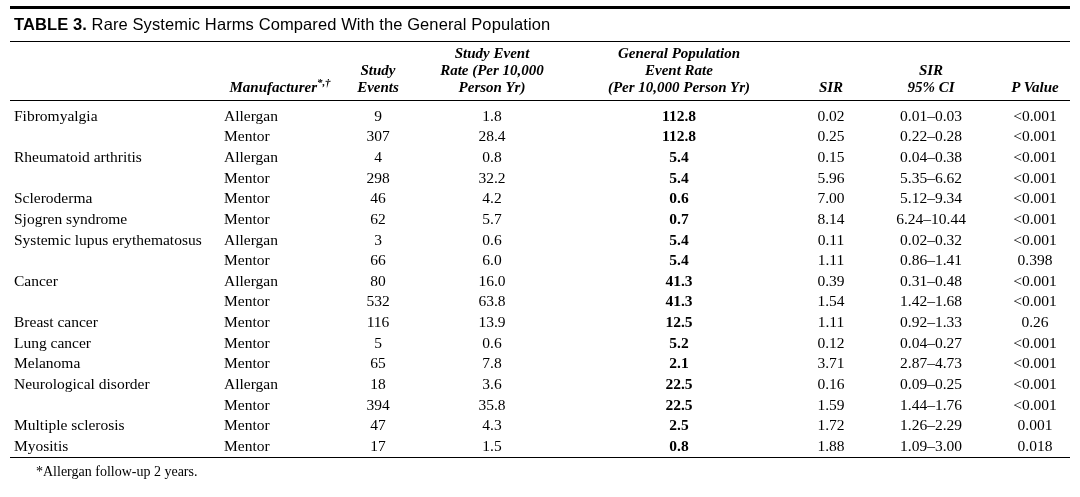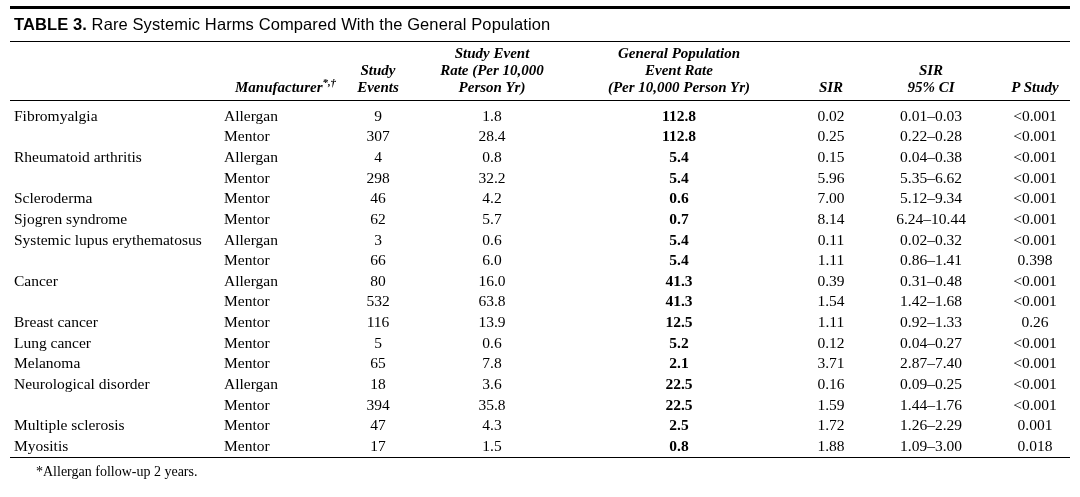--- a/index.html
+++ b/index.html
@@ -68,21 +68,21 @@
   .col-cond { width: 212px; text-align: left; padding-left: 4px !important; }
   .col-manu { width: 116px; text-align: left; }
   .col-se   { width: 80px;  text-align: center; }
   .col-ser  { width: 148px; text-align: center; }
   .col-gp   { width: 226px; text-align: center; font-weight: bold; }
   .col-sir  { width: 78px;  text-align: center; }
   .col-ci   { width: 122px; text-align: center; }
   .col-p    { width: 86px;  text-align: center; }
 
   th.col-cond, th.col-manu { vertical-align: bottom; }
-  th.col-manu { text-align: right; padding-bottom: 5px; }
+  th.col-manu { text-align: center; padding-bottom: 5px; }
   sup { font-size: 0.72em; vertical-align: super; line-height: 0; }
   .hdr-row th { padding-bottom: 6px; }
   .footnotes {
     font-size: 14px;
     padding: 5px 4px 2px 26px;
     line-height: 1.25;
   }
   .footnotes div { white-space: nowrap; }
   .spacer-top { height: 4px; }
 </style>
@@ -132,21 +132,21 @@
           <span>(Per 10,000 Person Yr)</span>
         </th>
         <th class="col-sir">
           <span>SIR</span>
         </th>
         <th class="col-ci">
           <span>SIR</span><br>
           <span>95% CI</span>
         </th>
         <th class="col-p">
-          <span>P Study</span>
+          <span>P Value</span>
         </th>
       </tr>
     </thead>
   </table>
 
   <div class="rule-thin"></div>
   <div class="spacer-top"></div>
 
   <table class="main">
     <colgroup>
@@ -280,21 +280,21 @@
         <td class="col-ci">0.04–0.27</td>
         <td class="col-p">&lt;0.001</td>
       </tr>
       <tr>
         <td class="col-cond">Melanoma</td>
         <td class="col-manu">Mentor</td>
         <td class="col-se">65</td>
         <td class="col-ser">7.8</td>
         <td class="col-gp">2.1</td>
         <td class="col-sir">3.71</td>
-        <td class="col-ci">2.87–7.40</td>
+        <td class="col-ci">2.87–4.73</td>
         <td class="col-p">&lt;0.001</td>
       </tr>
       <tr>
         <td class="col-cond">Neurological disorder</td>
         <td class="col-manu">Allergan</td>
         <td class="col-se">18</td>
         <td class="col-ser">3.6</td>
         <td class="col-gp">22.5</td>
         <td class="col-sir">0.16</td>
         <td class="col-ci">0.09–0.25</td>

